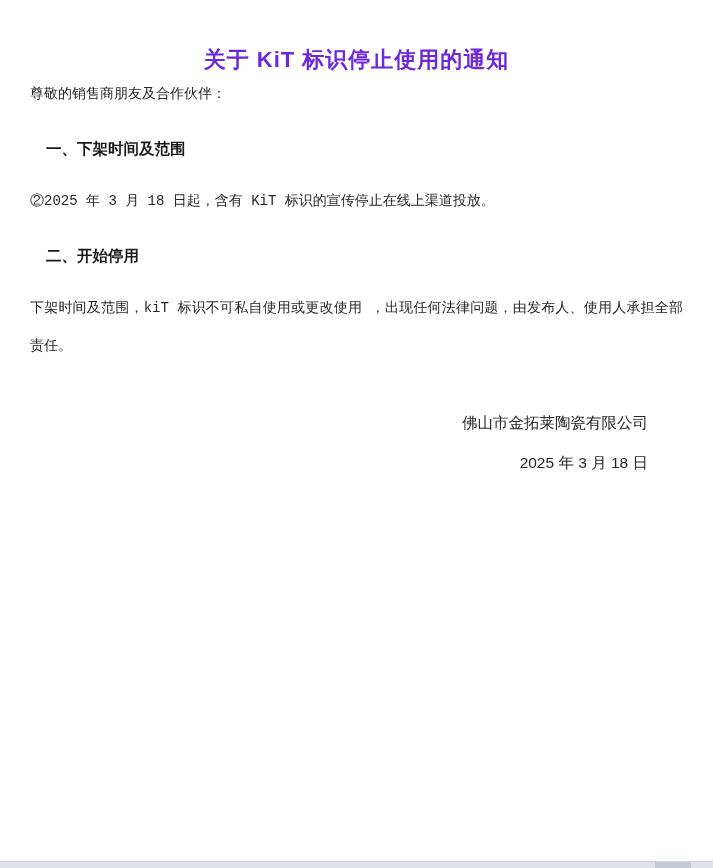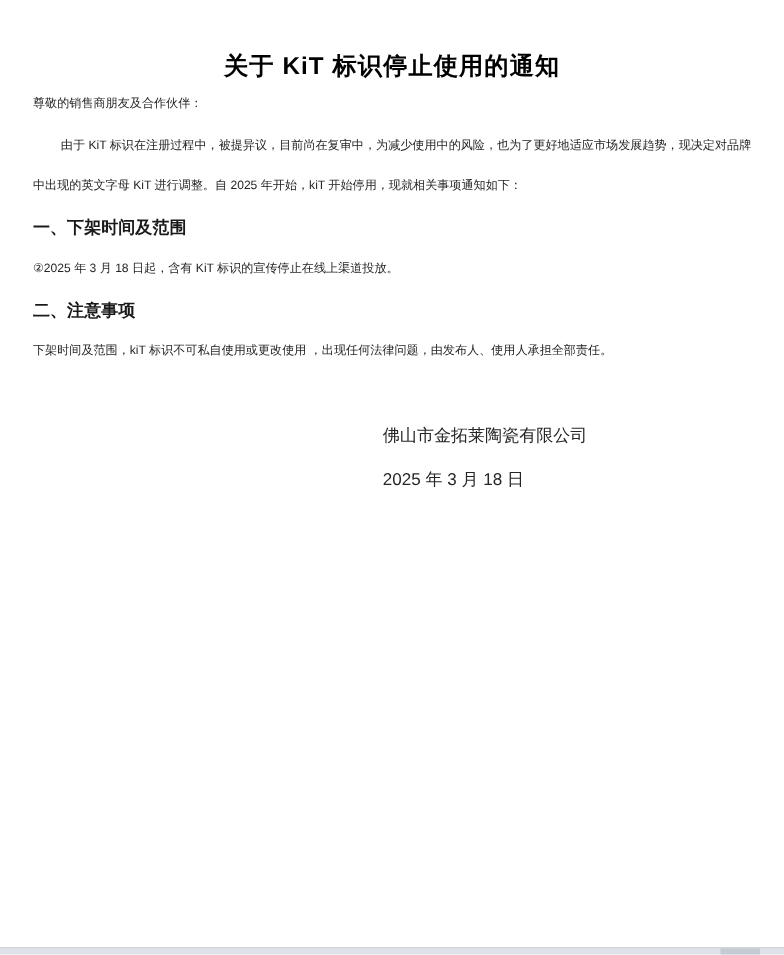--- a/index.html
+++ b/index.html
@@ -18,48 +18,49 @@
   }
   .content{
     padding:0 30px;
   }
   .doc-title{
     margin:44px 0 0 0;
     text-align:center;
     font-size:22px;
     line-height:32px;
     font-weight:bold;
-    color:#000000;
+    color:#6d28d9;
     letter-spacing:1px;
   }
   .greeting{
     margin:40px 0 0 0;
     font-size:15.5px;
     line-height:37.5px;
   }
   p.body-text{
     margin:0;
-    font-size:11px;
+    font-size:14px;
     line-height:37.5px;
     text-align:justify;
+    font-family:Liberation Mono, monospace;
   }
   p.indent{
     text-indent:2.3em;
   }
   p.section-heading{
-    margin:0;
+    margin:16px;
     font-size:15.5px;
     line-height:37.5px;
     font-weight:bold;
     color:#1a1a1a;
   }
   .signature{
     margin:38px 35px 0 auto;
     width:300px;
-    text-align:left;
+    text-align:right;
   }
   .signature p{
     margin:0;
     font-size:15.5px;
     line-height:40px;
   }
   .taskbar-edge{
     position:absolute;
     left:0;
     bottom:0;
@@ -80,28 +81,27 @@
 </head>
 <body>
 
 <div class="page">
   <div class="content">
 
     <h1 class="doc-title">关于 KiT 标识停止使用的通知</h1>
 
     <p class="greeting body-text">尊敬的销售商朋友及合作伙伴：</p>
 
-    <p class="body-text indent">由于 KiT 标识在注册过程中，被提异议，目前尚在复审中，为减少使用中的风险，也为了更好地适应市场发展趋势，现决定对品牌中出现的英文字母 KiT 进行调整。自 2025 年开始，kiT 开始停用，现就相关事项通知如下：</p>
 
     <p class="section-heading">一、下架时间及范围</p>
 
 
     <p class="body-text">②2025 年 3 月 18 日起，含有 KiT 标识的宣传停止在线上渠道投放。</p>
 
-    <p class="section-heading">二、注意事项</p>
+    <p class="section-heading">二、开始停用</p>
 
     <p class="body-text">下架时间及范围，kiT 标识不可私自使用或更改使用 ，出现任何法律问题，由发布人、使用人承担全部责任。</p>
 
 
 
 
     <div class="signature">
       <p>佛山市金拓莱陶瓷有限公司</p>
       <p>2025 年 3 月 18 日</p>
     </div>

